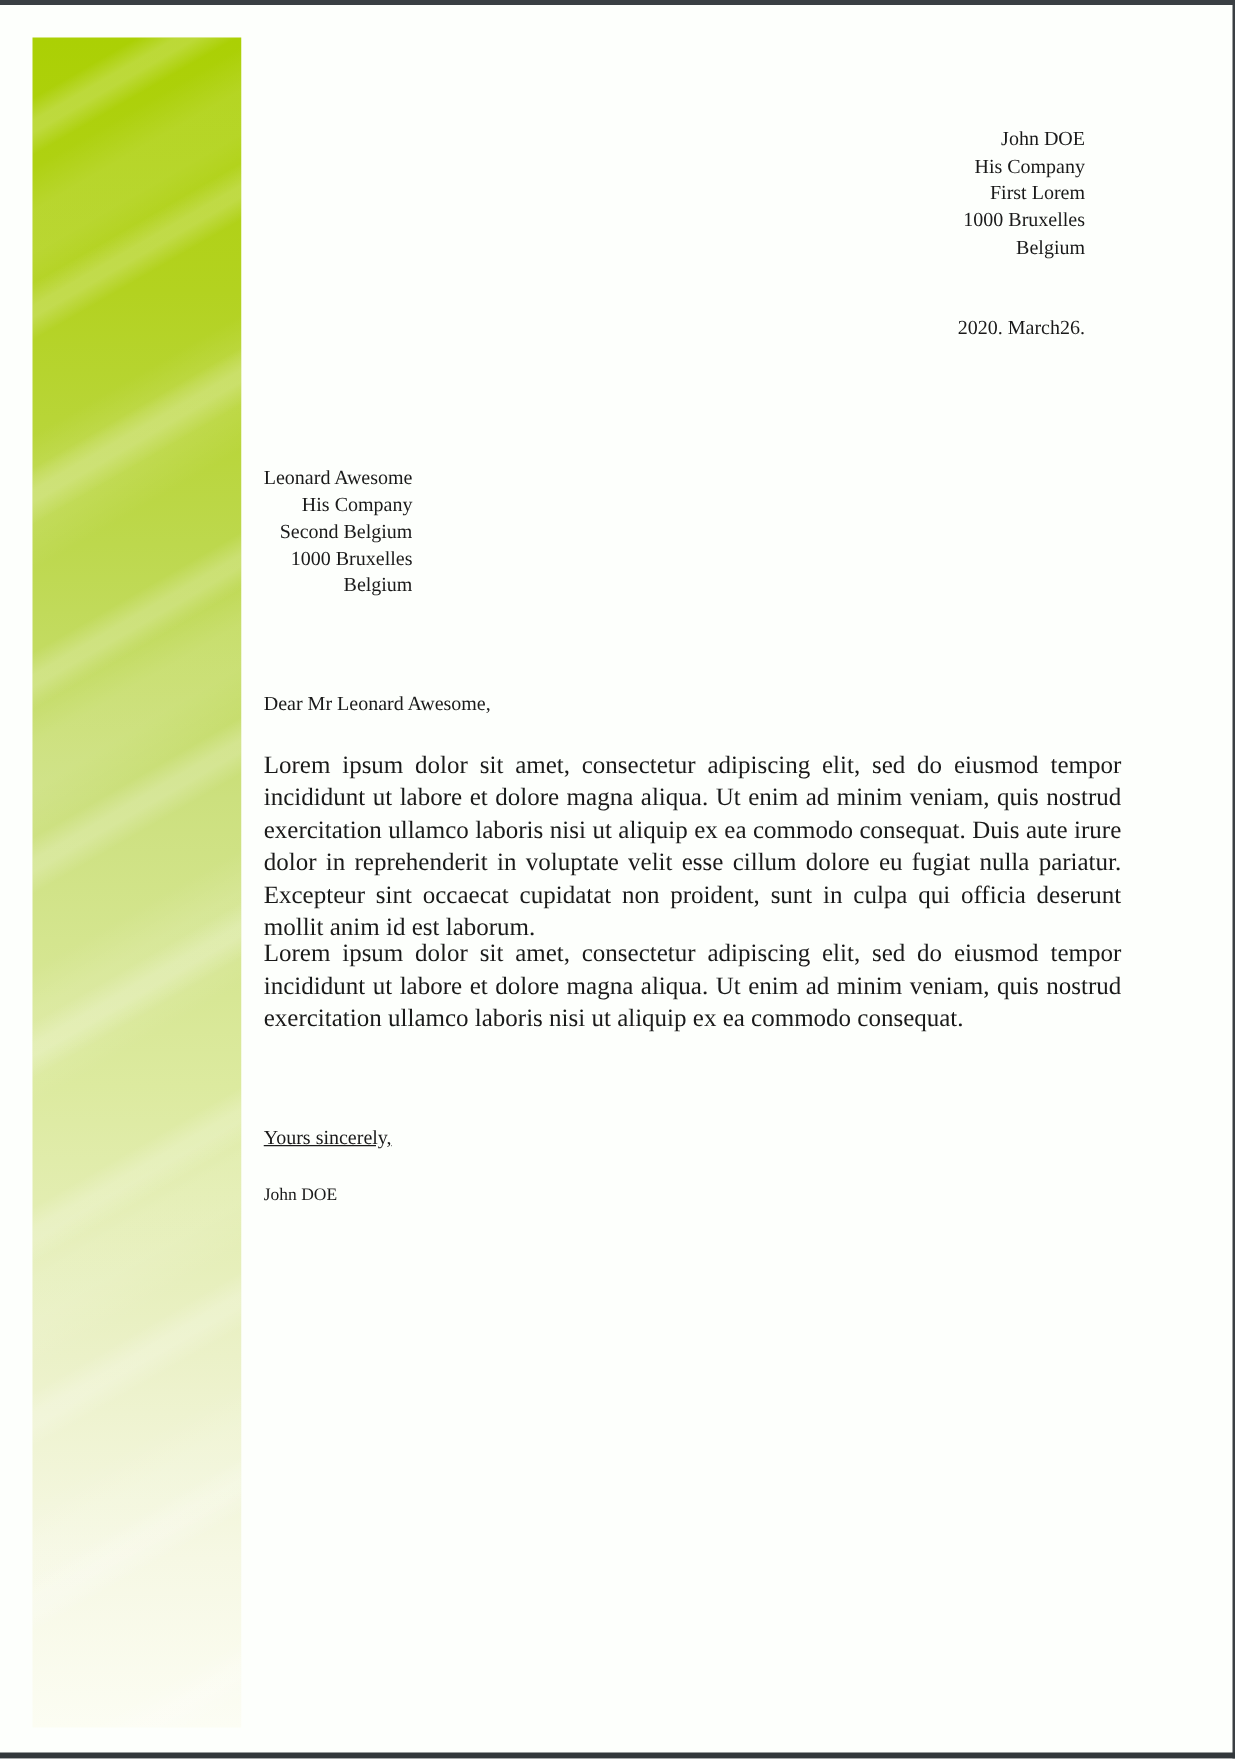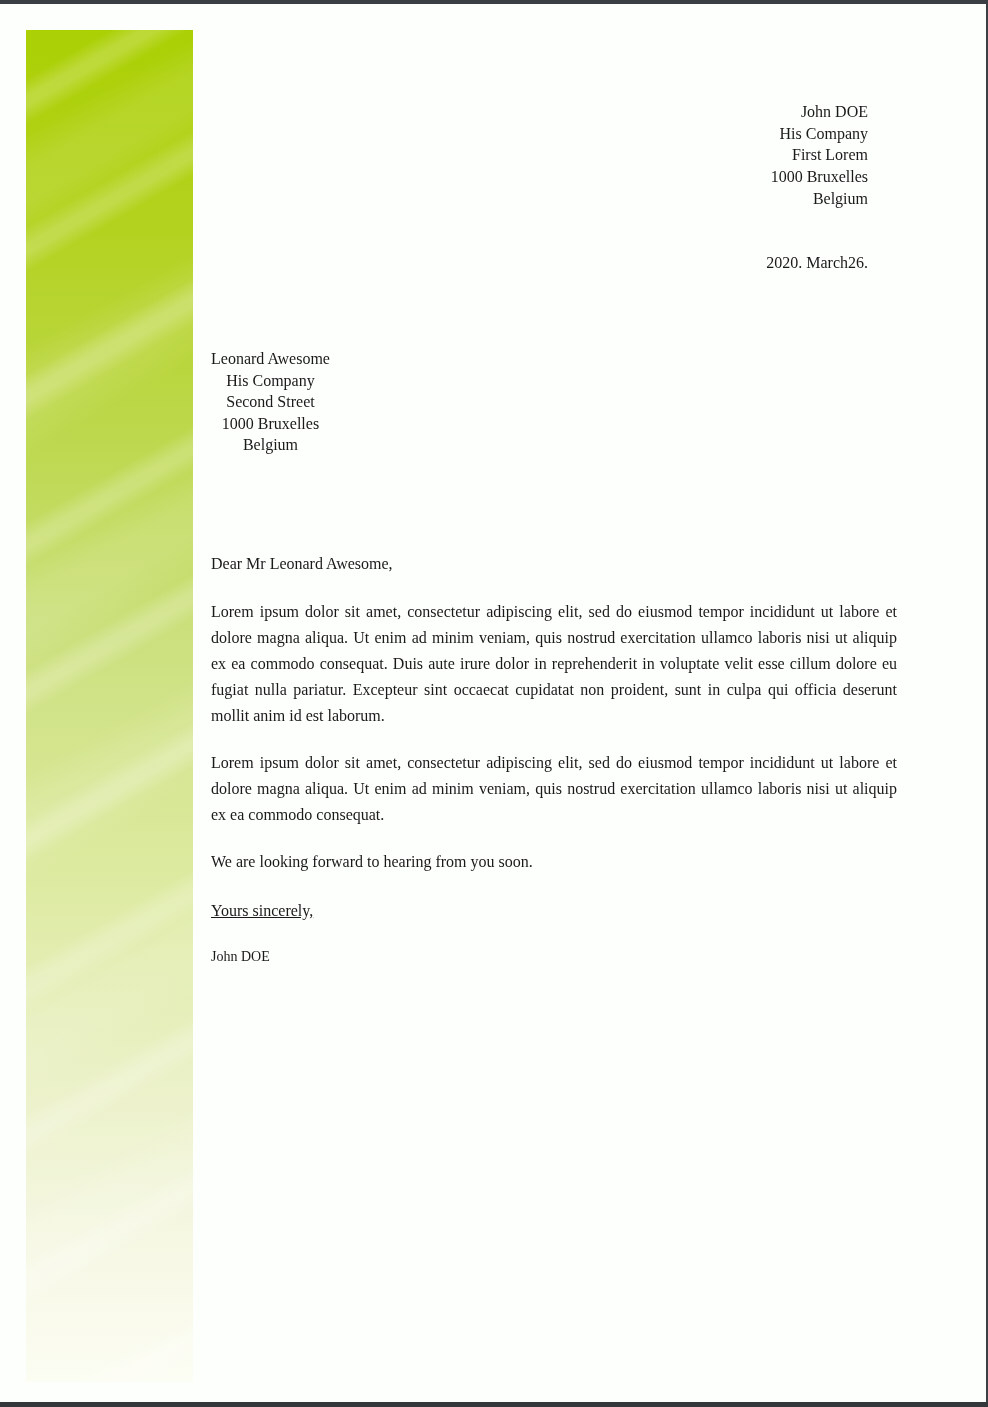--- a/index.html
+++ b/index.html
@@ -80,34 +80,34 @@
   }
   .date-line {
     top: 253px;
     right: 120px;
     text-align: right;
     line-height: 20px;
     font-family: Liberation Serif, serif;
   }
   .recipient-block {
     left: 211px;
-    top: 348px;
-    text-align: center;
+    top: 372px;
+    text-align: right;
     line-height: 21.5px;
   }
   .salutation {
     left: 211px;
     top: 553px;
     line-height: 22px;
   }
   .paragraph {
     position: absolute;
     left: 211px;
     width: 686px;
-    font-size: 16px;
+    font-size: 20px;
     line-height: 26px;
     text-align: justify;
     margin: 0;
   }
   .para-1 { top: 599px; }
   .para-2 { top: 750px; }
   .closing-line {
     left: 211px;
     top: 849px;
     line-height: 26px;
@@ -142,30 +142,29 @@
     <span class="addr-line">First Lorem</span>
     <span class="addr-line">1000 Bruxelles</span>
     <span class="addr-line">Belgium</span>
   </div>
 
   <div class="text-block date-line">2020. March26.</div>
 
   <div class="text-block recipient-block">
     <span class="addr-line">Leonard Awesome</span>
     <span class="addr-line">His Company</span>
-    <span class="addr-line">Second Street</span>
+    <span class="addr-line">Second Belgium</span>
     <span class="addr-line">1000 Bruxelles</span>
     <span class="addr-line">Belgium</span>
   </div>
 
   <div class="text-block salutation">Dear Mr Leonard Awesome,</div>
 
   <p class="paragraph para-1">Lorem ipsum dolor sit amet, consectetur adipiscing elit, sed do eiusmod tempor incididunt ut labore et dolore magna aliqua. Ut enim ad minim veniam, quis nostrud exercitation ullamco laboris nisi ut aliquip ex ea commodo consequat. Duis aute irure dolor in reprehenderit in voluptate velit esse cillum dolore eu fugiat nulla pariatur. Excepteur sint occaecat cupidatat non proident, sunt in culpa qui officia deserunt mollit anim id est laborum.</p>
 
   <p class="paragraph para-2">Lorem ipsum dolor sit amet, consectetur adipiscing elit, sed do eiusmod tempor incididunt ut labore et dolore magna aliqua. Ut enim ad minim veniam, quis nostrud exercitation ullamco laboris nisi ut aliquip ex ea commodo consequat.</p>
 
-  <div class="text-block closing-line">We are looking forward to hearing from you soon.</div>
 
   <div class="text-block valediction">Yours sincerely,</div>
 
   <div class="text-block signature">John DOE</div>
 
 </div>
 
 </body></html>

